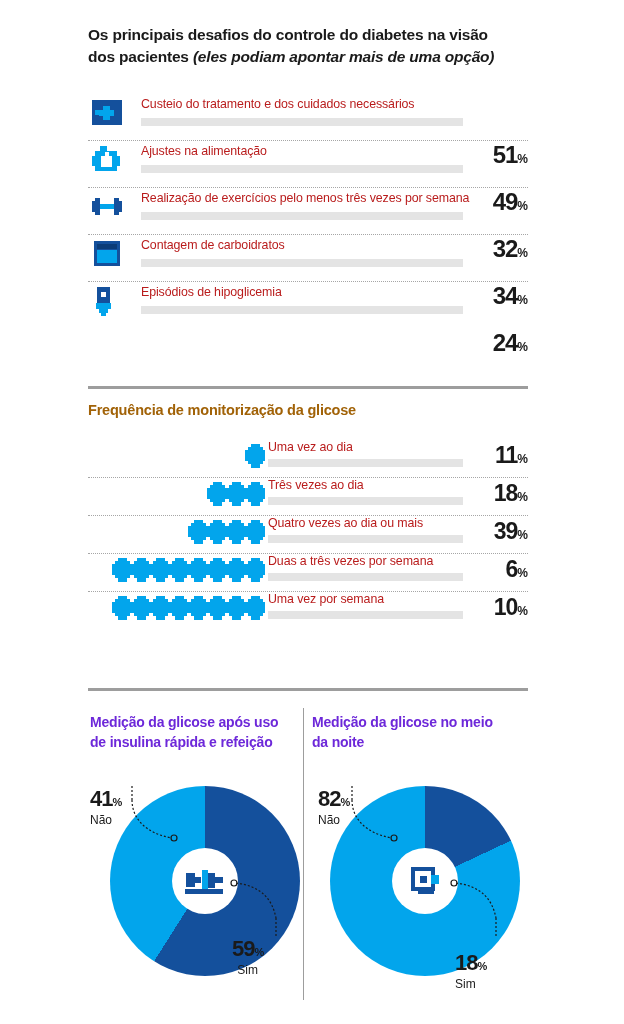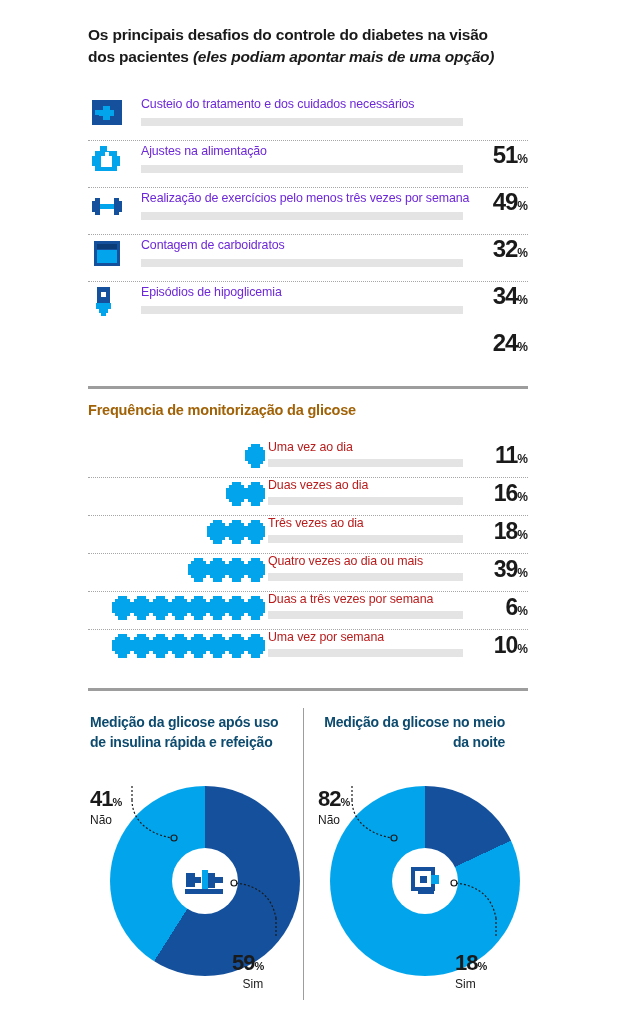--- a/index.html
+++ b/index.html
@@ -36,21 +36,21 @@
   }
   .row1:last-child { border-bottom: none; }
   .row1 .ico {
     position: absolute; left: 4px; top: 4px;
     width: 34px; height: 30px;
   }
   .row1 .lbl {
     position: absolute; left: 53px; top: 2px;
     font-size: 12.4px;
     line-height: 16px;
-    color: #6d28d9;
+    color: #b91c1c;
     letter-spacing: -0.1px;
     white-space: nowrap;
   }
   .track {
     position: absolute;
     height: 8px;
     background: #e4e4e4;
   }
   .track .fill {
     height: 100%;
@@ -112,24 +112,24 @@
     position: absolute; right: 0; top: 2px;
     font-size: 23px; font-weight: bold; color: #1a1a1a;
     letter-spacing: -1px; white-space: nowrap;
   }
 
   
   .sec3 { position: absolute; left: 0; top: 700px; width: 624px; height: 324px; }
   .d-title {
     position: absolute;
     font-size: 14px; font-weight: bold; line-height: 1.45;
-    color: #0c4a6e; letter-spacing: -0.2px;
+    color: #6d28d9; letter-spacing: -0.2px;
   }
   .d-title.left  { left: 90px; top: 12px; width: 205px; }
-  .d-title.right { left: 305px; top: 12px; width: 200px; text-align: right; }
+  .d-title.right { left: 312px; top: 12px; width: 200px; }
   .vrule {
     position: absolute; left: 303px; top: 8px;
     width: 1px; height: 292px; background: #9d9d9d;
   }
 
   .donut-wrap { position: absolute; width: 200px; height: 200px; }
   .donut-wrap.left { left: 110px; top: 86px; }
   .donut-wrap.right { left: 330px; top: 86px; }
   .donut { width: 190px; height: 190px; border-radius: 50%; }
   .hole {
@@ -242,37 +242,20 @@
             <svg width="22" height="26" viewBox="0 0 22 26" shape-rendering="crispEdges" style="margin-left:0px; display:block;">
       <rect x="7" y="1" width="9" height="24" fill="#02a5ec"></rect>
       <rect x="1" y="7" width="20" height="11" fill="#02a5ec"></rect>
       <rect x="4" y="4" width="15" height="17" fill="#02a5ec"></rect>
     </svg>
             <svg width="22" height="26" viewBox="0 0 22 26" shape-rendering="crispEdges" style="margin-left:-3px; display:block;">
       <rect x="7" y="1" width="9" height="24" fill="#02a5ec"></rect>
       <rect x="1" y="7" width="20" height="11" fill="#02a5ec"></rect>
       <rect x="4" y="4" width="15" height="17" fill="#02a5ec"></rect>
     </svg>
-          </span>
-          <span class="lbl">Duas vezes ao dia</span>
-          <span class="track"><span class="fill" style="width:16%"></span></span>
-          <span class="pct"><span>16</span><span class="unit">%</span></span>
-        </div>
-        <div class="row2">
-          <span class="icons">
-            <svg width="22" height="26" viewBox="0 0 22 26" shape-rendering="crispEdges" style="margin-left:0px; display:block;">
-      <rect x="7" y="1" width="9" height="24" fill="#02a5ec"></rect>
-      <rect x="1" y="7" width="20" height="11" fill="#02a5ec"></rect>
-      <rect x="4" y="4" width="15" height="17" fill="#02a5ec"></rect>
-    </svg>
-            <svg width="22" height="26" viewBox="0 0 22 26" shape-rendering="crispEdges" style="margin-left:-3px; display:block;">
-      <rect x="7" y="1" width="9" height="24" fill="#02a5ec"></rect>
-      <rect x="1" y="7" width="20" height="11" fill="#02a5ec"></rect>
-      <rect x="4" y="4" width="15" height="17" fill="#02a5ec"></rect>
-    </svg>
             <svg width="22" height="26" viewBox="0 0 22 26" shape-rendering="crispEdges" style="margin-left:-3px; display:block;">
       <rect x="7" y="1" width="9" height="24" fill="#02a5ec"></rect>
       <rect x="1" y="7" width="20" height="11" fill="#02a5ec"></rect>
       <rect x="4" y="4" width="15" height="17" fill="#02a5ec"></rect>
     </svg>
           </span>
           <span class="lbl">Três vezes ao dia</span>
           <span class="track"><span class="fill" style="width:18%"></span></span>
           <span class="pct"><span>18</span><span class="unit">%</span></span>
         </div>
@@ -420,21 +403,21 @@
     </svg>
           </div>
           <svg class="leader" width="200" height="200" viewBox="0 0 200 200" style="left:0;top:0">
        <path d="M22,-4 L22,14 M22,14 C22,34 38,48 62,52" stroke="#1a1a1a" stroke-width="1.2" fill="none" stroke-dasharray="2,2"></path>
        <circle cx="64" cy="52" r="3" stroke="#1a1a1a" stroke-width="1.2" fill="none"></circle>
        <path d="M126,97 C150,100 162,112 166,132 M166,132 L166,150" stroke="#1a1a1a" stroke-width="1.2" fill="none" stroke-dasharray="2,2"></path>
        <circle cx="124" cy="97" r="3" stroke="#1a1a1a" stroke-width="1.2" fill="none"></circle>
      </svg>
         </div>
         <div class="cb" style="left: 90px; top: 86px;"><span>41</span><span class="unit">%</span><span class="sub">Não</span></div>
-        <div class="cb" style="left: 232px; top: 250px; text-align: right;"><span>59</span><span class="unit">%</span><span class="sub">Sim</span></div>
+        <div class="cb" style="left: 232px; top: 236px; text-align: center;"><span>59</span><span class="unit">%</span><span class="sub">Sim</span></div>
         <div class="donut-wrap right">
           <div class="donut" style="background:conic-gradient(#14509c 0deg 64.8deg, #02a5ec 64.8deg 360deg)"></div>
           <div class="hole">
             <svg width="38" height="38" viewBox="0 0 38 38" shape-rendering="crispEdges">
       <rect x="5" y="5" width="24" height="24" fill="#14509c"></rect>
       <rect x="9" y="9" width="16" height="16" fill="#ffffff"></rect>
       <rect x="14" y="14" width="7" height="7" fill="#14509c"></rect>
       <rect x="25" y="13" width="8" height="9" fill="#02a5ec"></rect>
       <rect x="12" y="27" width="16" height="5" fill="#14509c"></rect>
     </svg>

